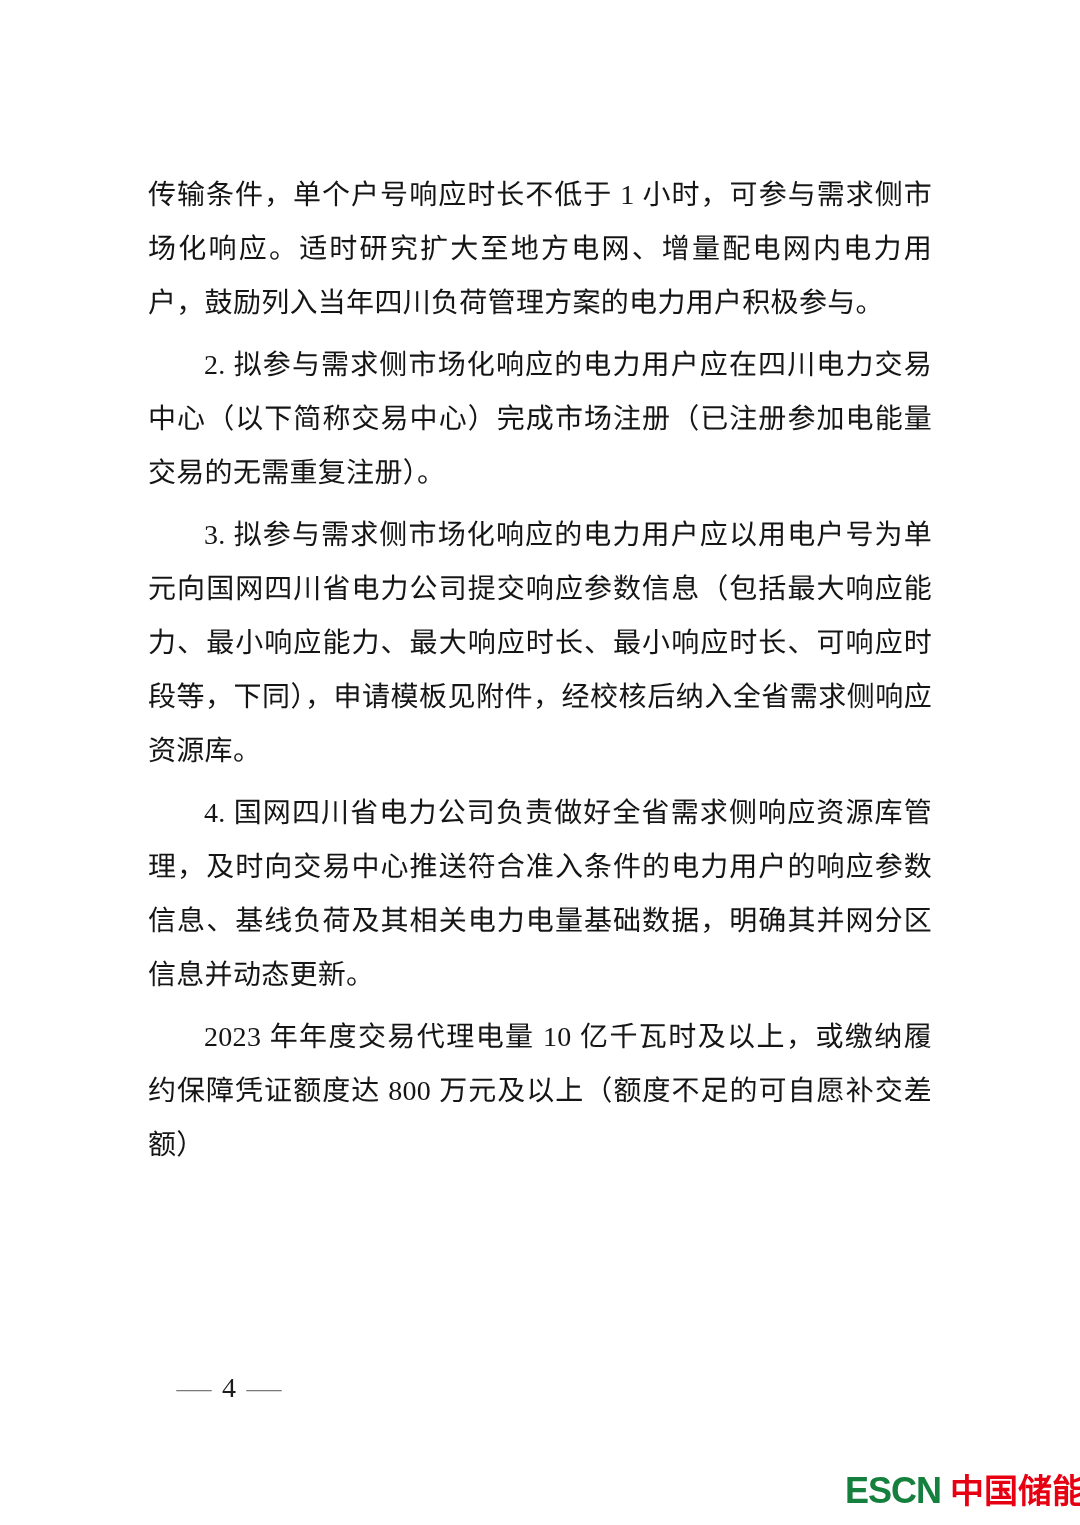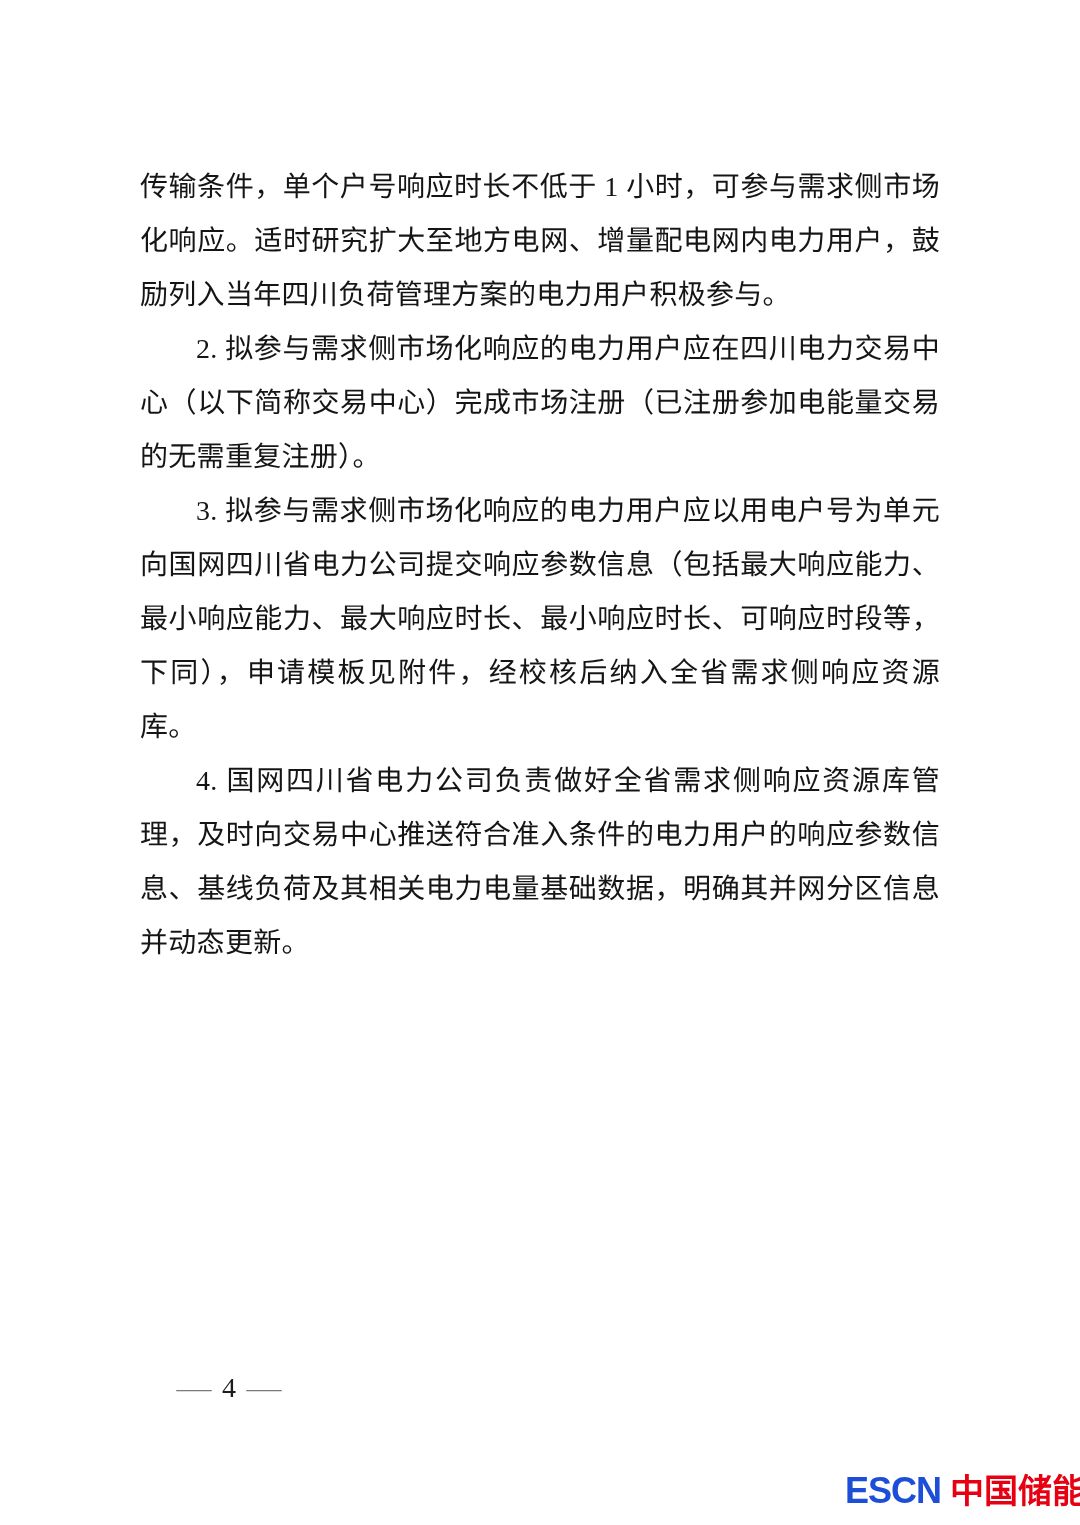--- a/index.html
+++ b/index.html
@@ -26,21 +26,21 @@
     top: 160px;
     width: 800px;
     font-size: 28px;
     line-height: 54px;
     color: #151515;
     text-align: justify;
     text-justify: inter-character;
     letter-spacing: 0.3px;
   }
   .text-block p {
-    margin: 0;
+    margin: 8px;
     padding: 0;
   }
   .text-block p.indent {
     text-indent: 2em;
   }
   
   .page-number {
     position: absolute;
     left: 180px;
     top: 1372px;
@@ -64,39 +64,40 @@
     display: inline-flex;
     align-items: baseline;
     gap: 9px;
     white-space: nowrap;
   }
   .logo .latin {
     font-family: "Liberation Sans", "DejaVu Sans", sans-serif;
     font-weight: 800;
     font-size: 36px;
     letter-spacing: -1px;
-    color: #1d4ed8;
+    color: #15803d;
   }
   .logo .cjk {
     font-family: "Liberation Sans", "DejaVu Sans", sans-serif;
     font-weight: 800;
     font-size: 34px;
     color: #e60012;
   }
 </style>
 </head>
 <body>
 
 <div class="page">
 
   <main class="text-block">
     <p>传输条件，单个户号响应时长不低于 1 小时，可参与需求侧市场化响应。适时研究扩大至地方电网、增量配电网内电力用户，鼓励列入当年四川负荷管理方案的电力用户积极参与。</p>
     <p class="indent">2. 拟参与需求侧市场化响应的电力用户应在四川电力交易中心（以下简称交易中心）完成市场注册（已注册参加电能量交易的无需重复注册）。</p>
     <p class="indent">3. 拟参与需求侧市场化响应的电力用户应以用电户号为单元向国网四川省电力公司提交响应参数信息（包括最大响应能力、最小响应能力、最大响应时长、最小响应时长、可响应时段等，下同），申请模板见附件，经校核后纳入全省需求侧响应资源库。</p>
     <p class="indent">4. 国网四川省电力公司负责做好全省需求侧响应资源库管理，及时向交易中心推送符合准入条件的电力用户的响应参数信息、基线负荷及其相关电力电量基础数据，明确其并网分区信息并动态更新。</p>
+    <p class="indent">2023 年年度交易代理电量 10 亿千瓦时及以上，或缴纳履约保障凭证额度达 800 万元及以上（额度不足的可自愿补交差额）</p>
   </main>
 
   <div class="page-number">
     <span class="dash">—</span>
     <span class="num">4</span>
     <span class="dash">—</span>
   </div>
 
   <div class="logo">
     <span class="latin">ESCN</span>

